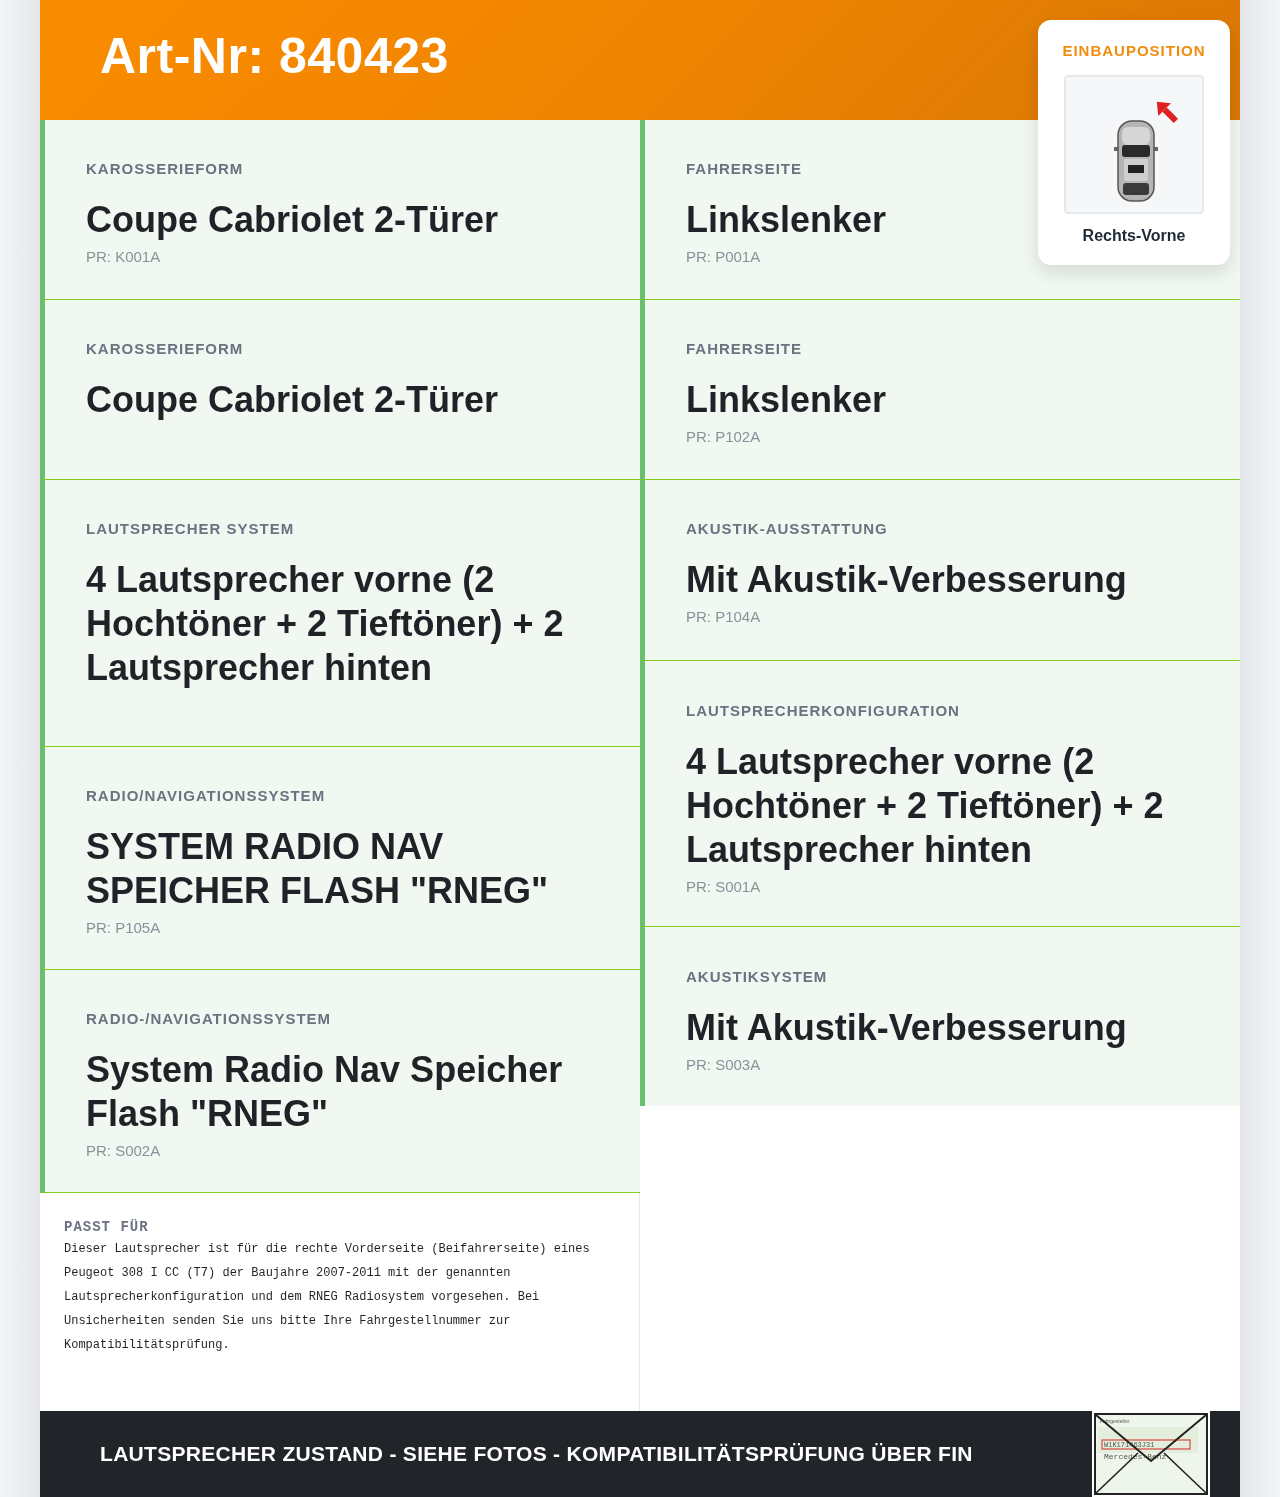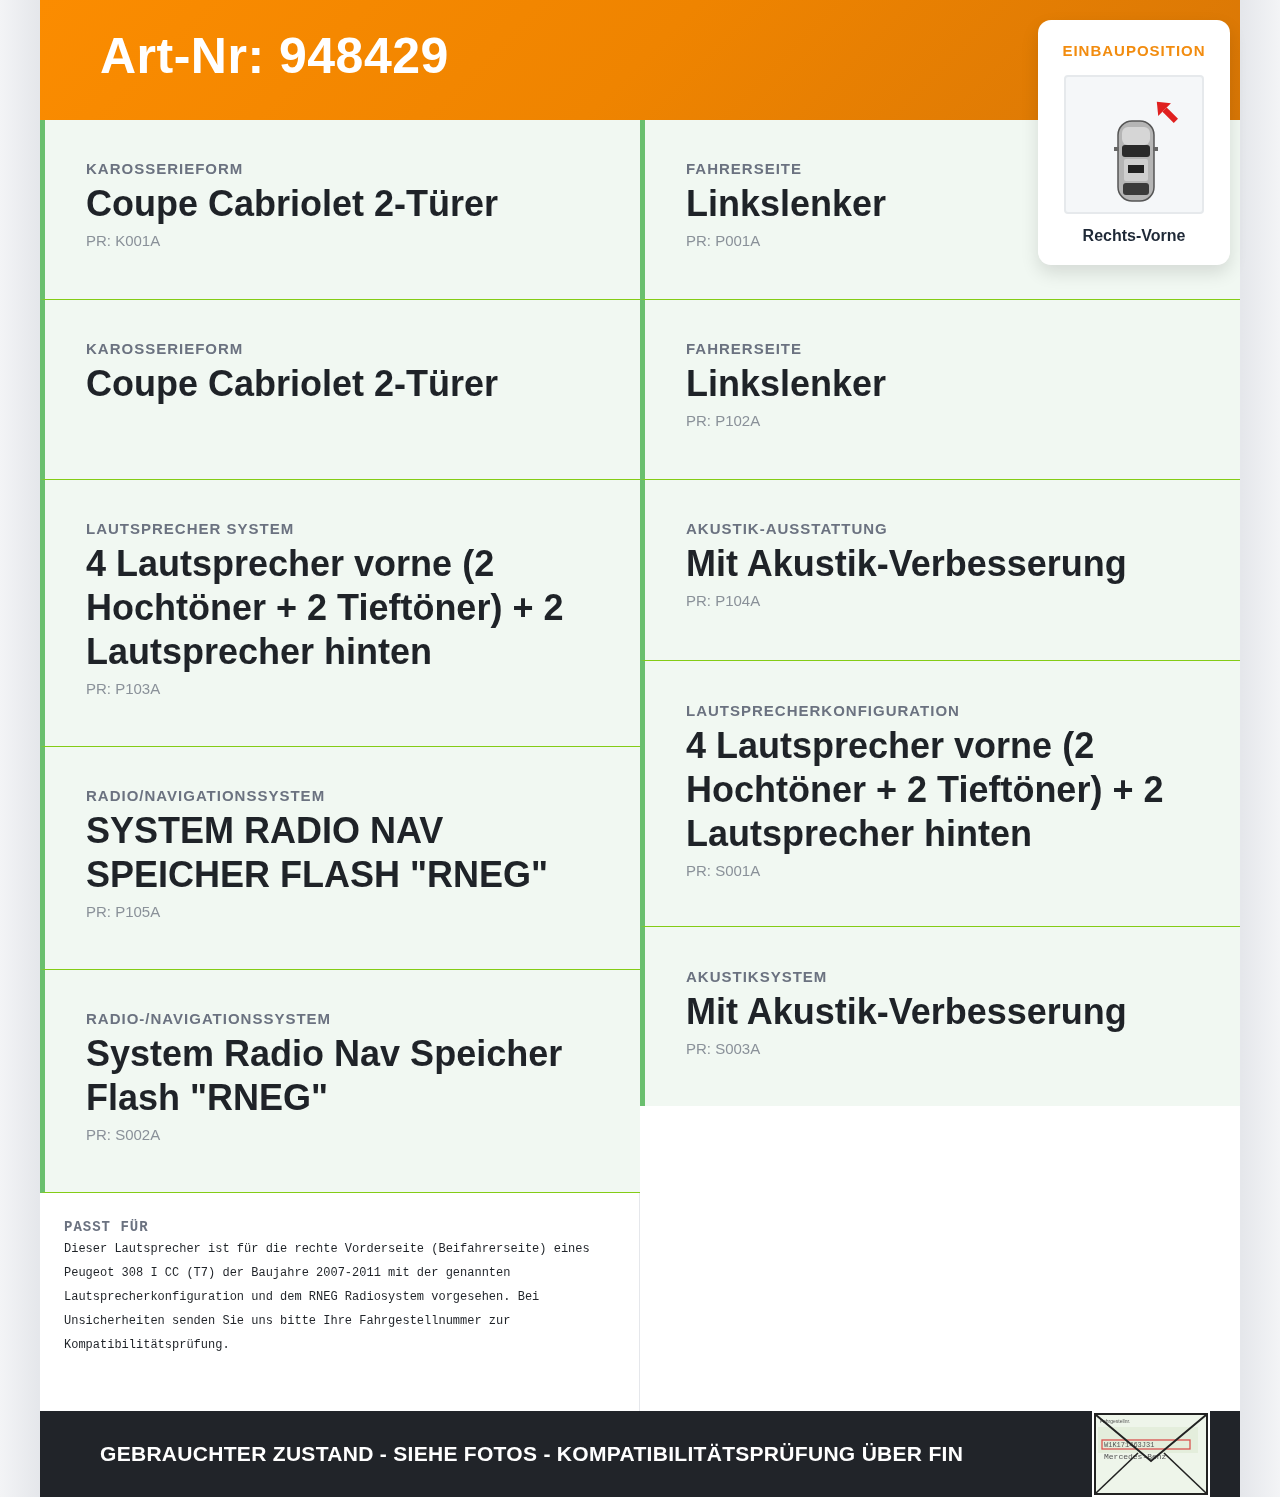--- a/index.html
+++ b/index.html
@@ -35,21 +35,21 @@
     border-bottom: 1px solid #84cc16;
     padding: 0 40px 0 41px;
   }
   .col-right .card { padding-left: 41px; }
   .card-label {
     font-size: 15px; font-weight: 700; color: #6b7280; letter-spacing: 1px;
     text-transform: uppercase; line-height: 18px;
   }
   .card-value {
     font-size: 36px; font-weight: 700; color: #1f2328; line-height: 44px;
-    margin-top: 4px;
+    margin-top: 20px;
   }
   .card-code {
     font-size: 15px; color: #8a9199; line-height: 18px; margin-top: 6px;
   }
   .passt {
     position: absolute; left: 0; top: 1193px; width: 600px; height: 218px;
     background: #ffffff; border-right: 1px solid #e5e7eb;
     padding: 26px 24px 0 24px;
     font-family: Liberation Mono, monospace;
   }
@@ -89,37 +89,36 @@
     position: absolute; left: 0; top: 206px; width: 192px; text-align: center;
     font-size: 16px; font-weight: 700; color: #1f2937; line-height: 20px;
   }
 </style>
 </head>
 <body>
 
 <div class="page">
 
   <div class="header">
-    <div class="header-title">Art-Nr: 948429</div>
+    <div class="header-title">Art-Nr: 840423</div>
   </div>
 
   <div class="col col-left">
     <div class="card" style="height:180px;padding-top:40px;">
       <div class="card-label">KAROSSERIEFORM</div>
       <div class="card-value">Coupe Cabriolet 2-Türer</div>
       <div class="card-code">PR: K001A</div>
     </div>
     <div class="card" style="height:180px;padding-top:40px;">
       <div class="card-label">KAROSSERIEFORM</div>
       <div class="card-value">Coupe Cabriolet 2-Türer</div>
     </div>
     <div class="card" style="height:267px;padding-top:40px;">
       <div class="card-label">LAUTSPRECHER SYSTEM</div>
       <div class="card-value">4 Lautsprecher vorne (2 Hochtöner + 2 Tieftöner) + 2 Lautsprecher hinten</div>
-      <div class="card-code">PR: P103A</div>
     </div>
     <div class="card" style="height:223px;padding-top:40px;">
       <div class="card-label">RADIO/NAVIGATIONSSYSTEM</div>
       <div class="card-value">SYSTEM RADIO NAV SPEICHER FLASH "RNEG"</div>
       <div class="card-code">PR: P105A</div>
     </div>
     <div class="card" style="height:223px;padding-top:40px;">
       <div class="card-label">RADIO-/NAVIGATIONSSYSTEM</div>
       <div class="card-value">System Radio Nav Speicher Flash "RNEG"</div>
       <div class="card-code">PR: S002A</div>
@@ -153,21 +152,21 @@
       <div class="card-code">PR: S003A</div>
     </div>
   </div>
 
   <div class="passt">
     <div class="passt-label">PASST FÜR</div>
     <div class="passt-text">Dieser Lautsprecher ist für die rechte Vorderseite (Beifahrerseite) eines Peugeot 308 I CC (T7) der Baujahre 2007-2011 mit der genannten Lautsprecherkonfiguration und dem RNEG Radiosystem vorgesehen. Bei Unsicherheiten senden Sie uns bitte Ihre Fahrgestellnummer zur Kompatibilitätsprüfung.</div>
   </div>
 
   <div class="footer">
-    <div class="footer-text">GEBRAUCHTER ZUSTAND - SIEHE FOTOS - KOMPATIBILITÄTSPRÜFUNG ÜBER FIN</div>
+    <div class="footer-text">LAUTSPRECHER ZUSTAND - SIEHE FOTOS - KOMPATIBILITÄTSPRÜFUNG ÜBER FIN</div>
     <div class="fin-box">
       <svg width="114" height="82" viewBox="0 0 114 82">
         <rect x="1" y="1" width="112" height="80" fill="#eef5ea" stroke="#222" stroke-width="2"></rect>
         <rect x="4" y="14" width="100" height="26" fill="#e4eedc"></rect>
         <text x="6" y="10" font-size="5" fill="#555" font-family="Liberation Sans, sans-serif">Fahrgestellnr.</text>
         <rect x="8" y="27" width="88" height="9" fill="none" stroke="#d9534f" stroke-width="1.3"></rect>
         <text x="10" y="34" font-size="7" fill="#555" font-family="Liberation Mono, monospace">W1K171463J31</text>
         <text x="10" y="46" font-size="8" fill="#555" font-family="Liberation Mono, monospace">Mercedes-Benz</text>
         <polyline points="2,2 57,48 112,2" fill="none" stroke="#222" stroke-width="2"></polyline>
         <line x1="2" y1="80" x2="44" y2="40" stroke="#222" stroke-width="1.6"></line>

